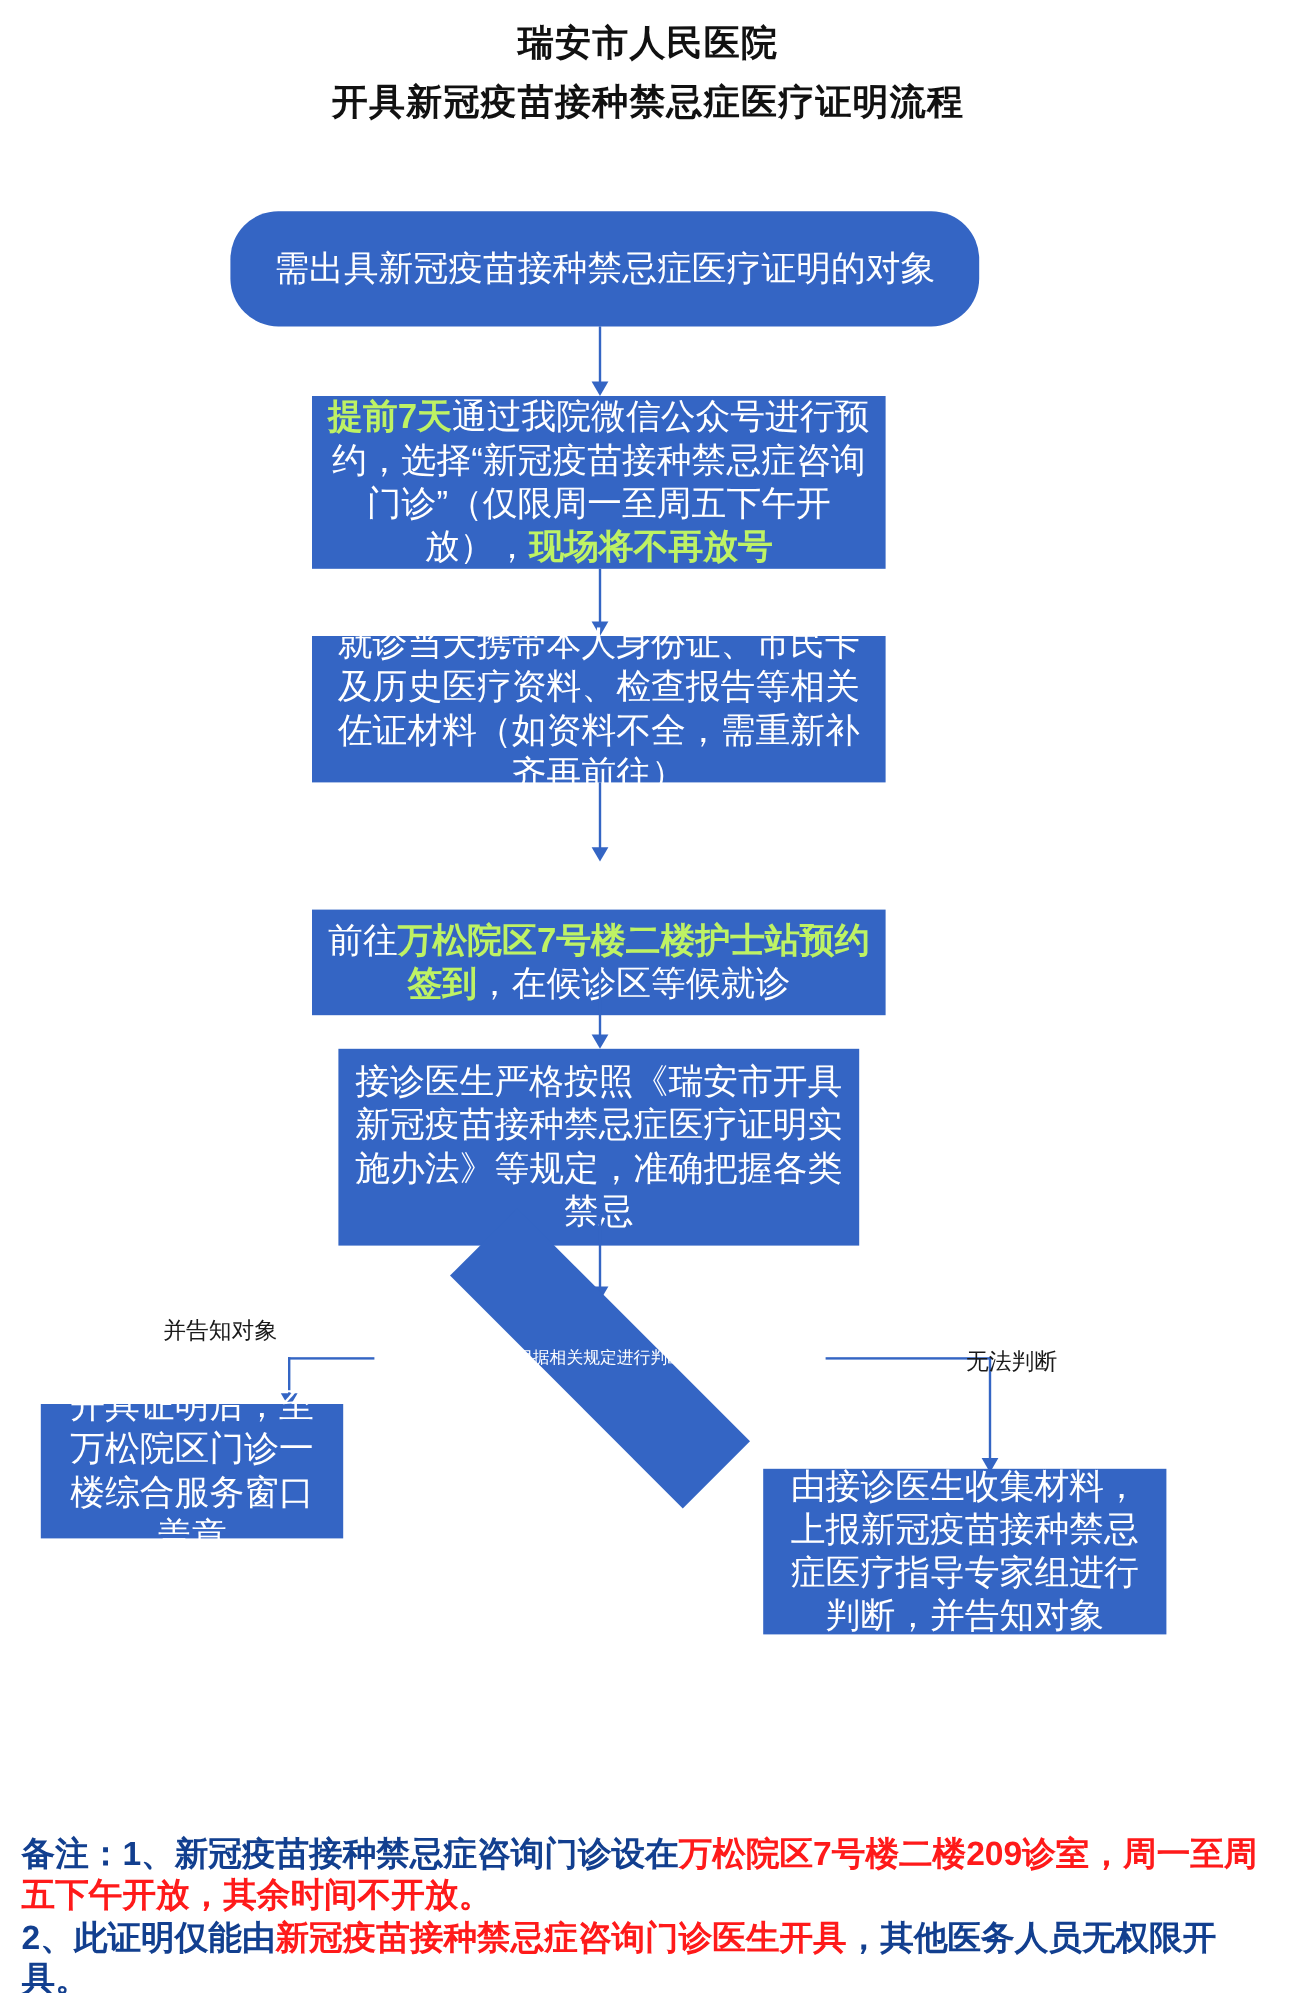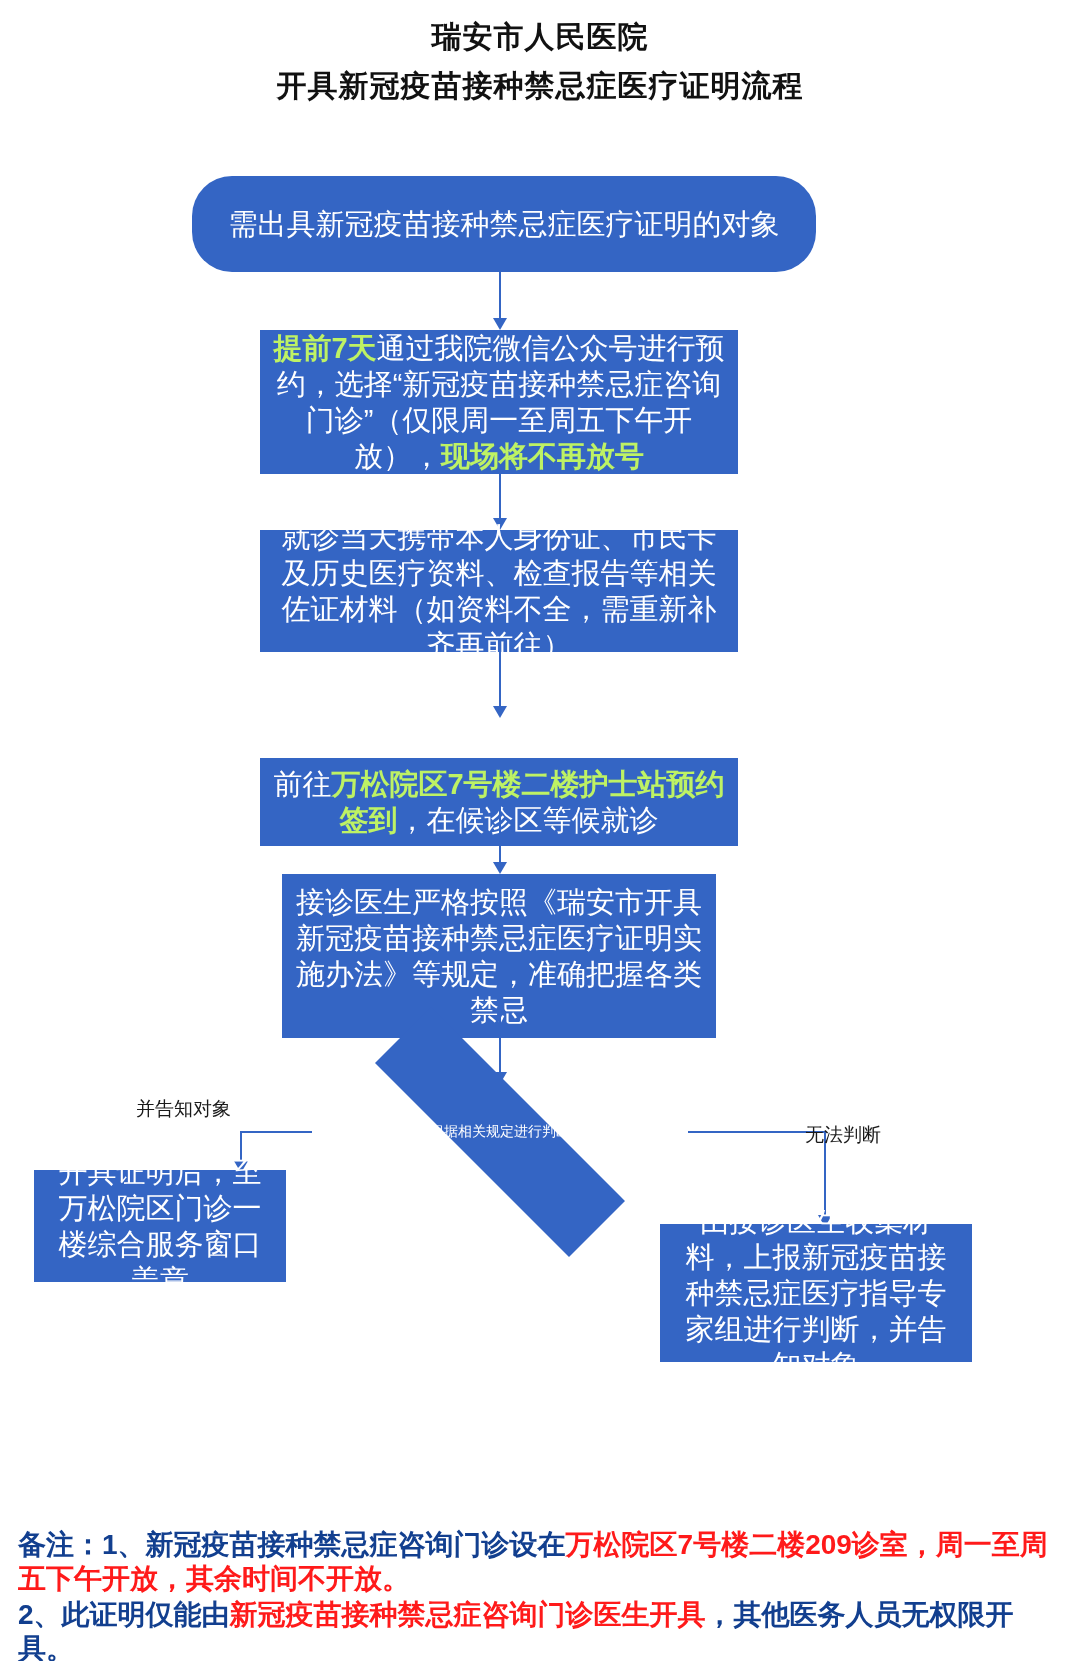--- a/index.html
+++ b/index.html
@@ -178,21 +178,21 @@
 
 <div class="hline" style="left:688px; top:1131px; width:138px;"></div>
 <div class="vline" style="left:824px; top:1131px; height:88px;"></div>
 <div class="arrow-down" style="left:818px; top:1215px;"></div>
 <div class="edge-label" style="left:758px; top:1122px;margin-left:47px;">无法判断</div>
 
 <div class="node" style="left:34px; top:1170px; width:252px; height:112px;">
   <span class="inner">开具证明后，至万松院区门诊一楼综合服务窗口盖章</span>
 </div>
 
-<div class="node" style="left:660px; top:1224px; width:312px; height:138px;">
+<div class="node" style="left:636px; top:1224px; width:336px; height:138px;">
   <span class="inner">由接诊医生收集材料，上报新冠疫苗接种禁忌症医疗指导专家组进行判断，并告知对象</span>
 </div>
 
 <div class="footnotes">
   <div class="fn-line">
     <span class="fn-blue">备注：1、新冠疫苗接种禁忌症咨询门诊设在</span><span class="fn-red">万松院区7号楼二楼209诊室，周一至周五下午开放，其余时间不开放。</span>
   </div>
   <div class="fn-line">
     <span class="fn-blue">2、此证明仅能由</span><span class="fn-red">新冠疫苗接种禁忌症咨询门诊医生开具</span><span class="fn-blue">，其他医务人员无权限开具。</span>
   </div>

